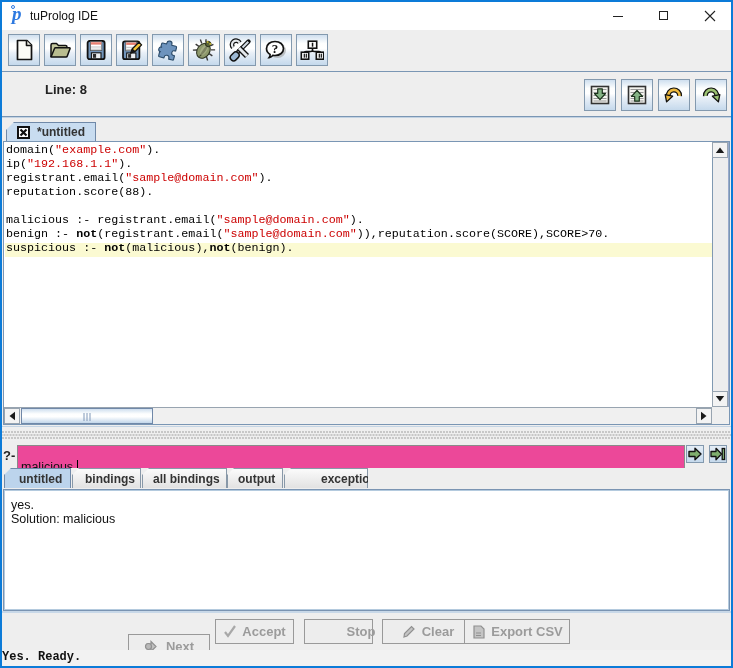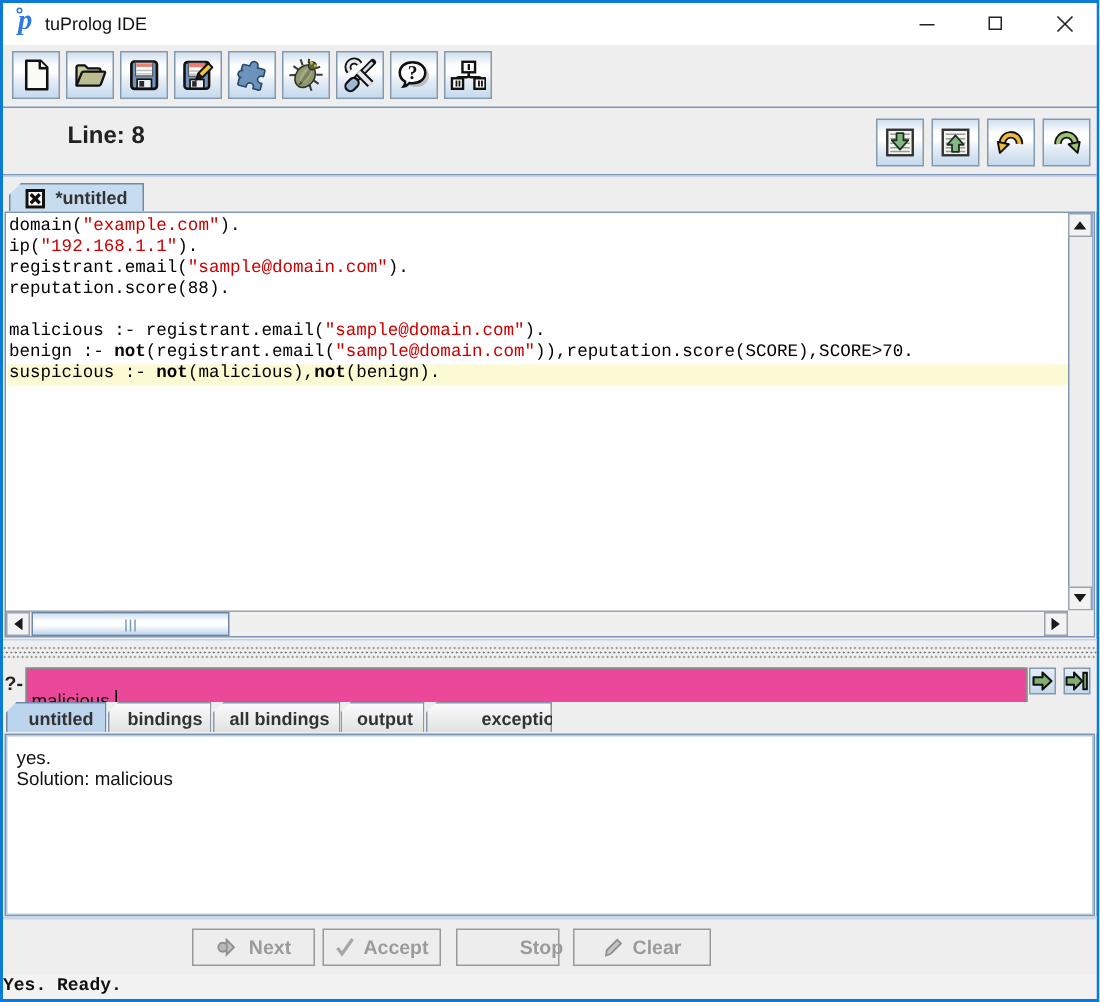--- a/index.html
+++ b/index.html
@@ -13,21 +13,21 @@
 #title-text { position:absolute; left:28px; top:7px; font-size:12px; color:#111; }
 .winbtn { position:absolute; top:0; width:46px; height:28px; color:#222; }
 
 #toolbar { position:absolute; left:0; top:28px; width:729px; height:41px; background:#eeeeee; }
 .tbtn { position:absolute; width:32px; height:32px; border:1px solid #8399ae;
   background:linear-gradient(#cfdfef 0%, #fdfefe 28%, #ffffff 45%, #e8eff7 60%, #c5d9ec 100%);
   display:flex; align-items:center; justify-content:center; }
 #sep1 { position:absolute; left:0; top:69px; width:729px; height:1px; background:#7a96b4; }
 
 #linerow { position:absolute; left:0; top:70px; width:729px; height:45px; background:#eeeeee; }
-#linelabel { position:absolute; left:7px; top:10px; font-size:16px; font-weight:bold; color:#222;padding-left:36px; }
+#linelabel { position:absolute; left:7px; top:10px; font-size:13px; font-weight:bold; color:#222;padding-left:36px; }
 #sep2a { position:absolute; left:0; top:114px; width:729px; height:1px; background:#7a96b4; }
 #sep2b { position:absolute; left:0; top:115px; width:729px; height:1px; background:#c2d2e2; }
 
 #tabrow1 { position:absolute; left:0; top:116px; width:729px; height:23px; background:#eeeeee; }
 .tab { position:absolute; font-weight:bold; font-size:12px; color:#333; white-space:nowrap; }
 
 #editor { position:absolute; left:1px; top:139px; width:727px; height:284px;
   border:1px solid #7a96b4; background:#ffffff; }
 #code { position:absolute; left:2px; top:1px; width:706px; height:264px; overflow:hidden;
   font-family:"Liberation Mono", monospace; font-size:11.7px; line-height:14px; color:#000;
@@ -294,33 +294,38 @@
       <div class="tab" style="left:10px;top:3px;">output</div>
     </div>
     <div class="abs" style="left:282px;top:0px;width:84px;height:20px;background:linear-gradient(#fbfbfb,#e2e2e2);border:1px solid #8898a8;border-bottom:none;clip-path:polygon(7px 0, 100% 0, 100% 100%, 0 100%, 0 7px);">
       <div class="tab" style="left:11px;top:3px;margin-left:25px;">exceptions</div>
     </div>
   </div>
   <div id="outpanel">
     <div style="padding:8px 0 0 7px;line-height:14px;">yes.<br>Solution: malicious</div>
   </div>
   <div id="btnrow">
-    <div class="bbtn" style="left:126px;width:82px;">
+    <div class="bbtn" style="left:126px;width:82px;margin-top:15px;">
       <svg width="17" height="13" viewBox="0 0 17 13" style="margin-right:5px;">
           <path d="M3 4 h4 v-2.5 l5 5 l-5 5 v-2.5 h-4 z" fill="#c0c0c0" stroke="#909090" stroke-width="1.2"></path>
           <circle cx="4.5" cy="6.5" r="3" fill="#b8b8b8" stroke="#909090" stroke-width="1.2"></circle>
         </svg>Next</div>
     <div class="bbtn" style="left:213px;width:79px;">
       <svg width="14" height="13" viewBox="0 0 14 13" style="margin-right:5px;">
           <path d="M2 7 L5 11 L12 1" fill="none" stroke="#a8a8a8" stroke-width="2.2"></path>
         </svg>Accept</div>
     <div class="bbtn" style="left:302px;width:69px;padding-left:40px;">
       <svg width="14" height="14" viewBox="0 0 14 14" style="margin-right:5px;">
           <circle cx="7" cy="7" r="6" fill="#b4b4b4"></circle>
           <path d="M4.5 4.5 L9.5 9.5 M9.5 4.5 L4.5 9.5" stroke="#eee" stroke-width="1.8"></path>
         </svg>Stop</div>
     <div class="bbtn" style="left:380px;width:92px;">
       <svg width="15" height="14" viewBox="0 0 15 14" style="margin-right:5px;">
           <path d="M2 12 l3-1 l7-7 l-2.5-2.5 l-7 7 z" fill="#c4c4c4" stroke="#909090" stroke-width="1.2"></path>
         </svg>Clear</div>
+    <div class="bbtn" style="left:462px;width:106px;">
+      <svg width="15" height="14" viewBox="0 0 15 14" style="margin-right:5px;">
+          <path d="M3 1 h7 l3 3 v9 h-10 z" fill="#c4c4c4" stroke="#909090" stroke-width="1.2"></path>
+          <path d="M5 8 h5 M5 10.5 h5" stroke="#909090" stroke-width="1"></path>
+        </svg>Export CSV</div>
   </div>
   <div id="status">Yes. Ready.</div>
 </div>
 
 </body></html>

